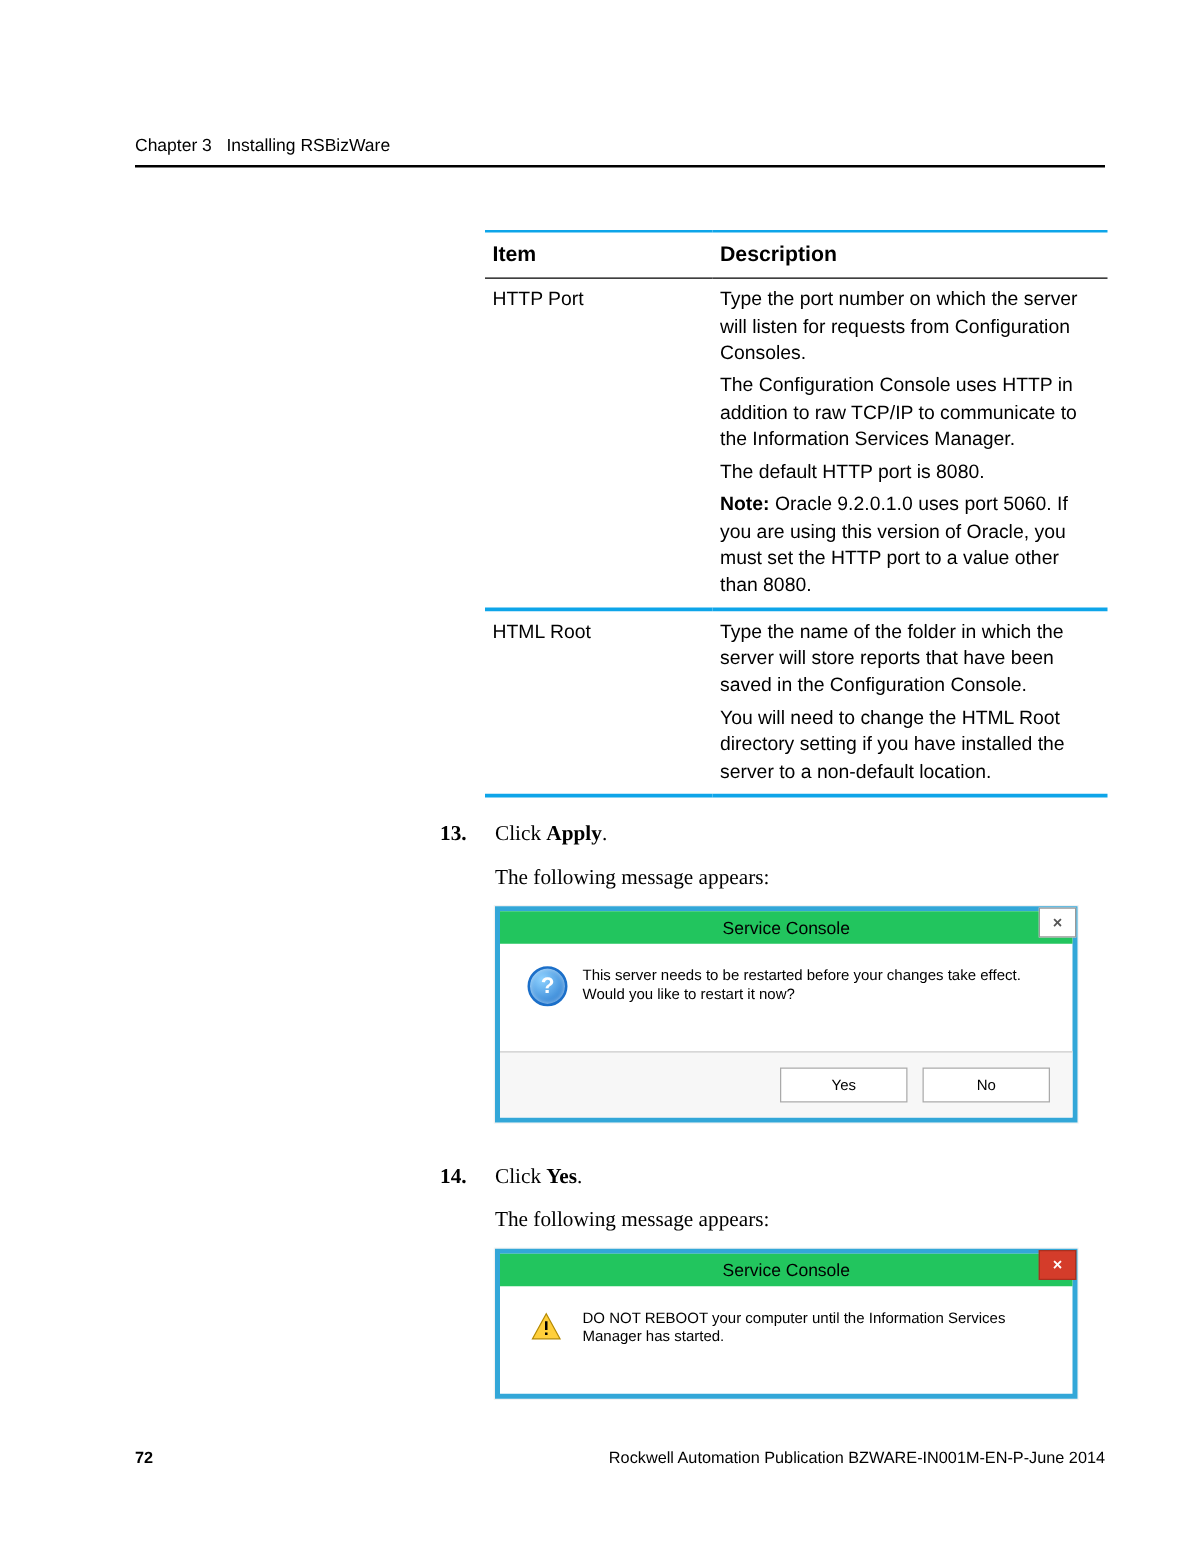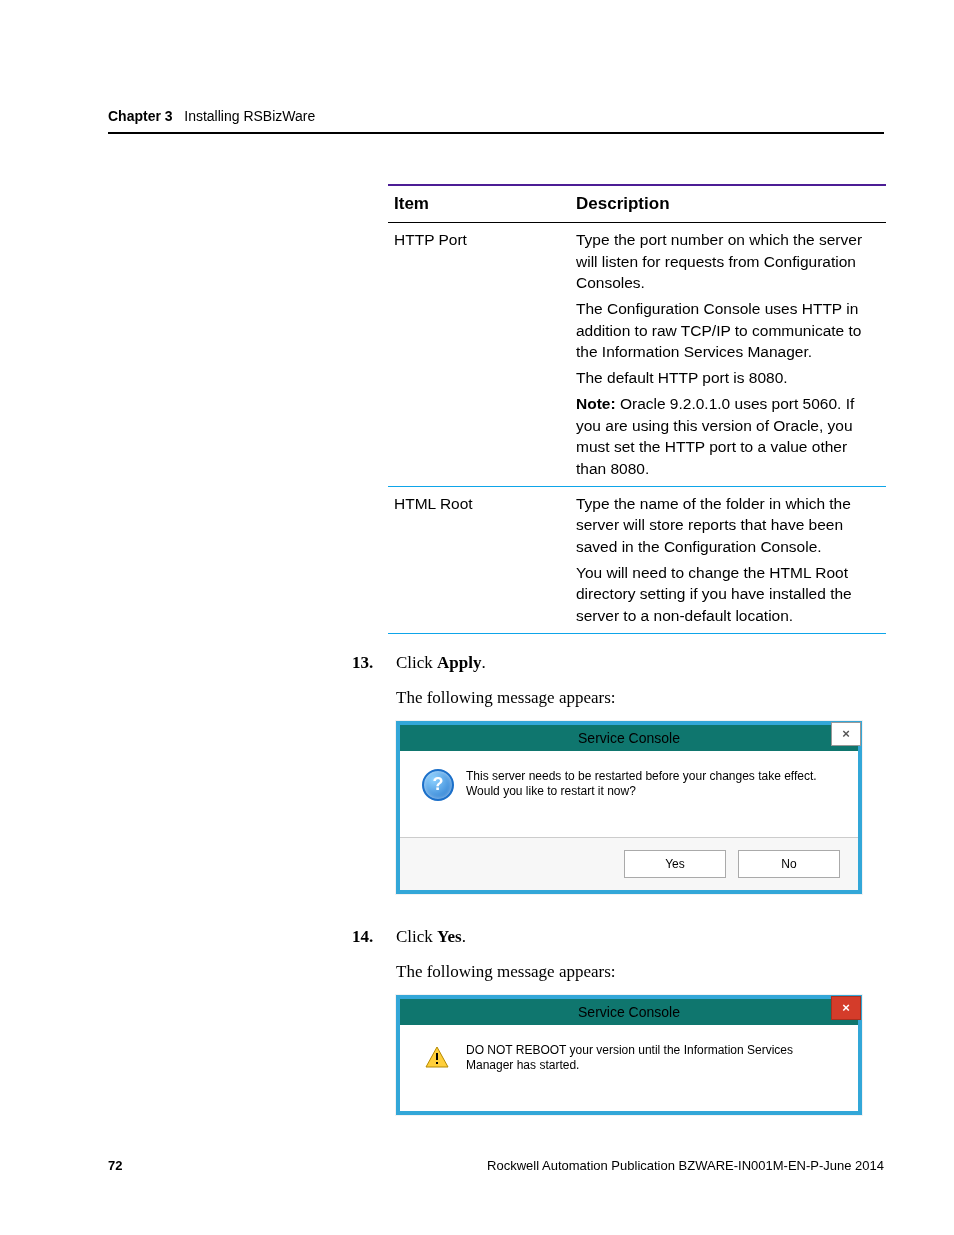--- a/index.html
+++ b/index.html
@@ -13,49 +13,49 @@
     color: #000;
   }
   .page {
     padding: 108px 70px 40px 108px;
   }
   .running-head {
     font-size: 14px;
     margin-bottom: 8px;
   }
   .running-head .chap {
-    font-weight: 700;
+    font-weight: 400;
   }
   .hr {
     border: none;
     border-top: 2px solid #000;
     margin: 0 0 50px 0;
   }
   .content {
     margin-left: 280px;
   }
   table.desc {
     border-collapse: collapse;
     width: 498px;
     font-family: "Myriad Pro Condensed", "Arial Narrow", Arial, sans-serif;
   }
   table.desc thead th {
     text-align: left;
     font-weight: 700;
     font-size: 17px;
     padding: 8px 6px;
-    border-top: 2px solid #4c1d95;
+    border-top: 2px solid #0ea5e9;
     border-bottom: 1px solid #000;
   }
   table.desc td {
     vertical-align: top;
     padding: 6px 6px;
     font-size: 15.5px;
     line-height: 1.4;
-    border-bottom: 1px solid #0ea5e9;
+    border-bottom: 3px solid #0ea5e9;
   }
   table.desc td.item {
     width: 170px;
   }
   table.desc td p { margin: 0 0 4px 0; }
   table.desc td p:last-child { margin-bottom: 0; }
   .nbold { font-weight: 700; }
 
   .step {
     display: flex;
@@ -76,21 +76,21 @@
   .dialog {
     width: 458px;
     margin: 6px 0 14px 0;
     border: 4px solid #33a7d8;
     background: #fff;
     font-family: "Segoe UI", Tahoma, sans-serif;
     font-size: 12px;
     box-shadow: 0 0 0 1px rgba(0,0,0,.05);
   }
   .dialog .titlebar {
-    background: #0f766e;
+    background: #22c55e;
     color: #000;
     font-size: 14px;
     height: 26px;
     line-height: 26px;
     text-align: center;
     position: relative;
   }
   .dialog .closebtn {
     position: absolute;
     top: -3px; right: -3px;
@@ -253,21 +253,21 @@
           </div>
           <div class="body">
             <div class="icon wicon">
               <svg viewBox="0 0 24 24">
                   <polygon points="12,2 23,22 1,22" fill="#ffcf3b" stroke="#b58900" stroke-width="1"></polygon>
                   <rect x="11" y="8" width="2" height="7" fill="#000"></rect>
                   <rect x="11" y="17" width="2" height="2" fill="#000"></rect>
                 </svg>
             </div>
             <div class="msg">
-              <p>DO NOT REBOOT your version until the Information Services Manager has started.</p>
+              <p>DO NOT REBOOT your computer until the Information Services Manager has started.</p>
             </div>
           </div>
         </div>
       </div>
     </div>
 
   </div>
 </div>
 
 <div class="footer">

